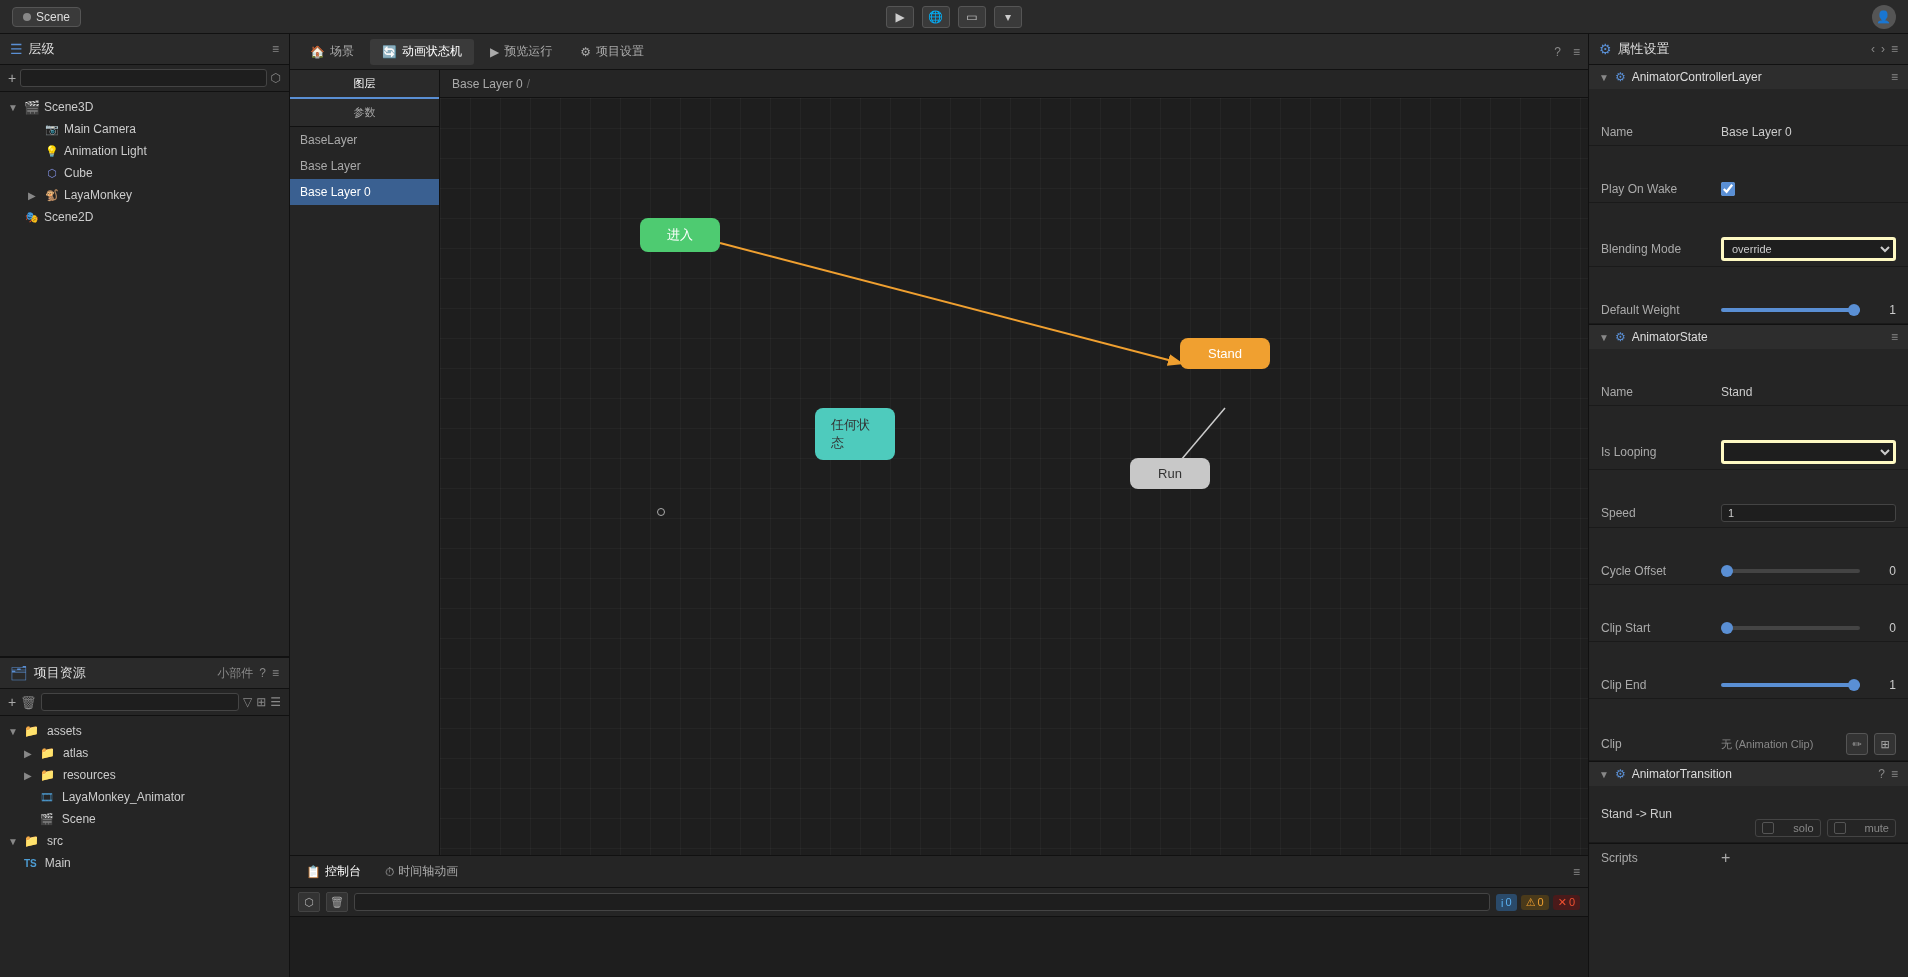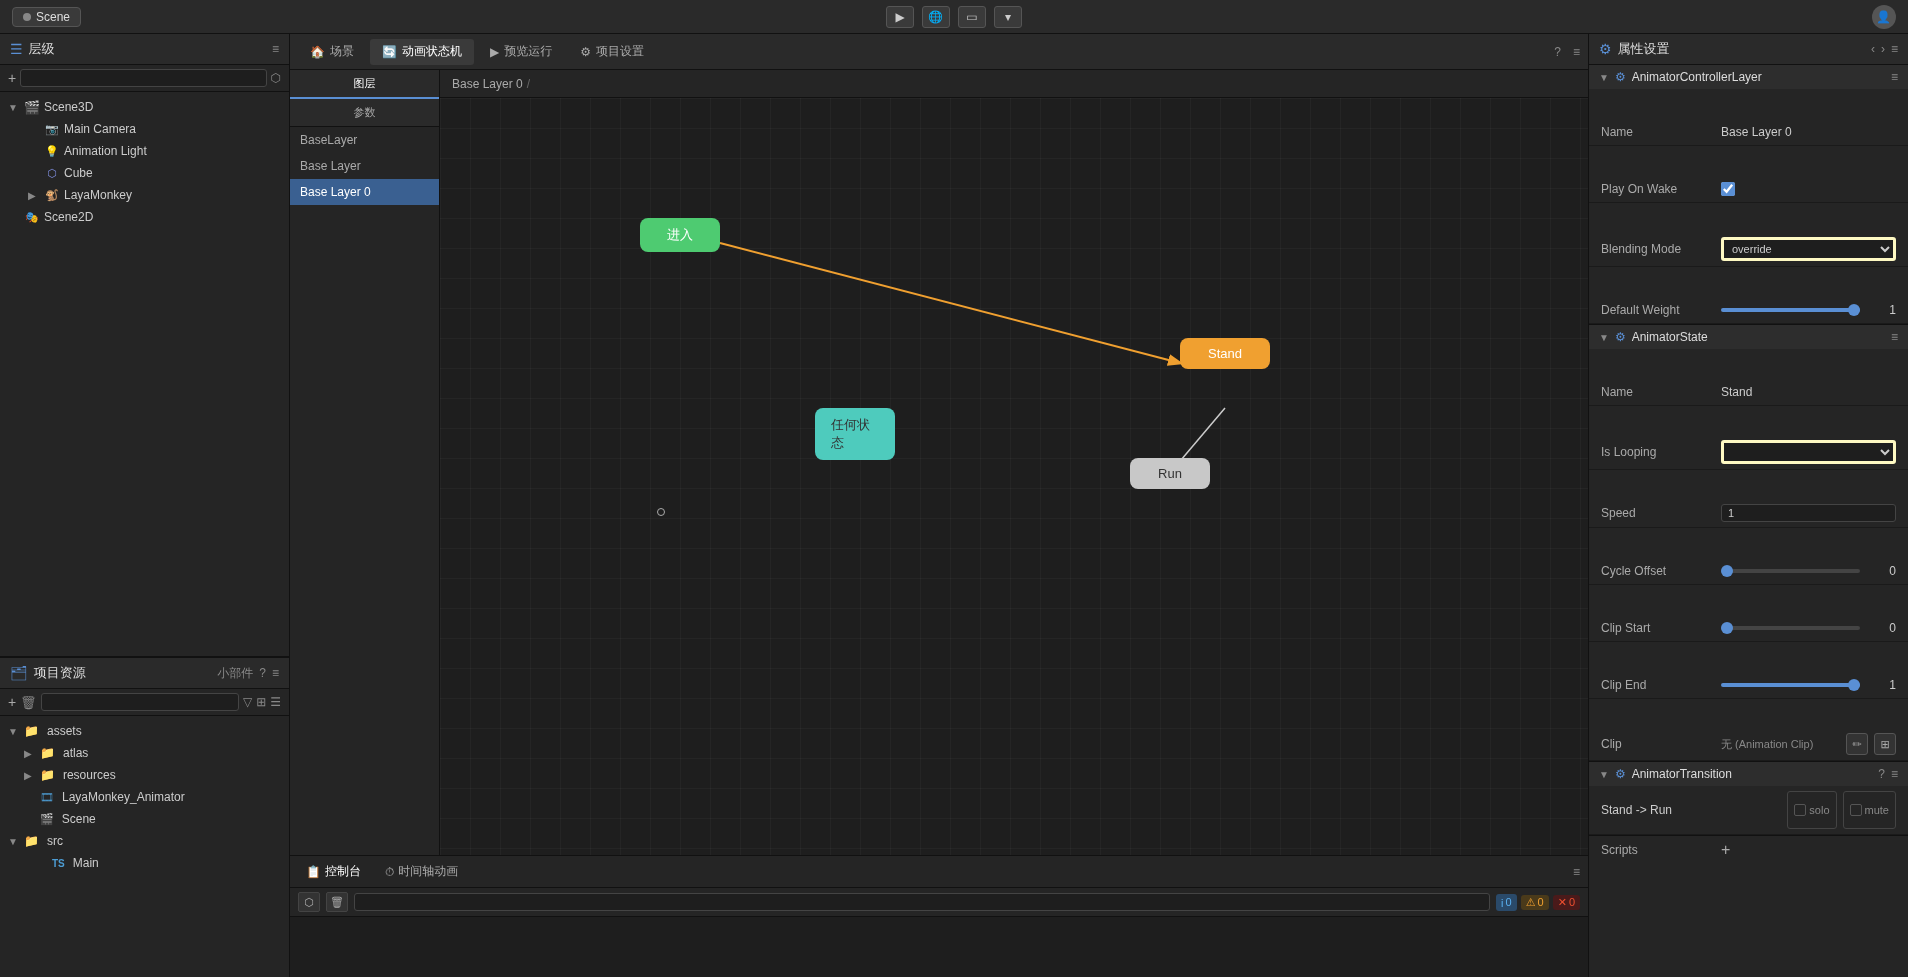--- a/index.html
+++ b/index.html
@@ -595,28 +595,29 @@
       border-bottom: 1px solid #1a1a1a;
     }
     .transition-name {
       flex: 1;
       color: #ccc;
       font-size: 12px;
     }
     .toggle-solo, .toggle-mute {
       display: flex;
       align-items: center;
-      gap: 3px;
-      padding: 12px 6px;
+      gap: 19px;
+      padding: 2px 6px;
       border: 1px solid #444;
       border-radius: 3px;
       cursor: pointer;
       font-size: 11px;
       color: #888;
       margin-left: 6px;
+      margin-top: 28px;
     }
     .toggle-check {
       width: 12px; height: 12px;
       border: 1px solid #555;
       border-radius: 2px;
     }
     .scripts-row {
       display: flex;
       align-items: center;
       padding: 5px 12px;
@@ -780,21 +781,21 @@
           <span class="icon-asset">🎬</span>
           <span style="margin-left:4px;">Scene</span>
         </div>
 
         <div class="folder-item">
           <span class="tree-arrow">▼</span>
           <span class="icon-folder">📁</span>
           <span style="margin-left:4px;">src</span>
         </div>
 
-        <div class="folder-item" style="padding-left:36px;">
+        <div class="folder-item" style="padding-left:8px;">
           <span class="tree-arrow"> </span>
           <span class="icon-ts" style="color:#4d9dd4;font-weight:bold;font-size:10px;">TS</span>
           <span style="margin-left:4px;">Main</span>
         </div>
       </div>
     </div>
 
   </div>
 
   <div class="center-panel">

